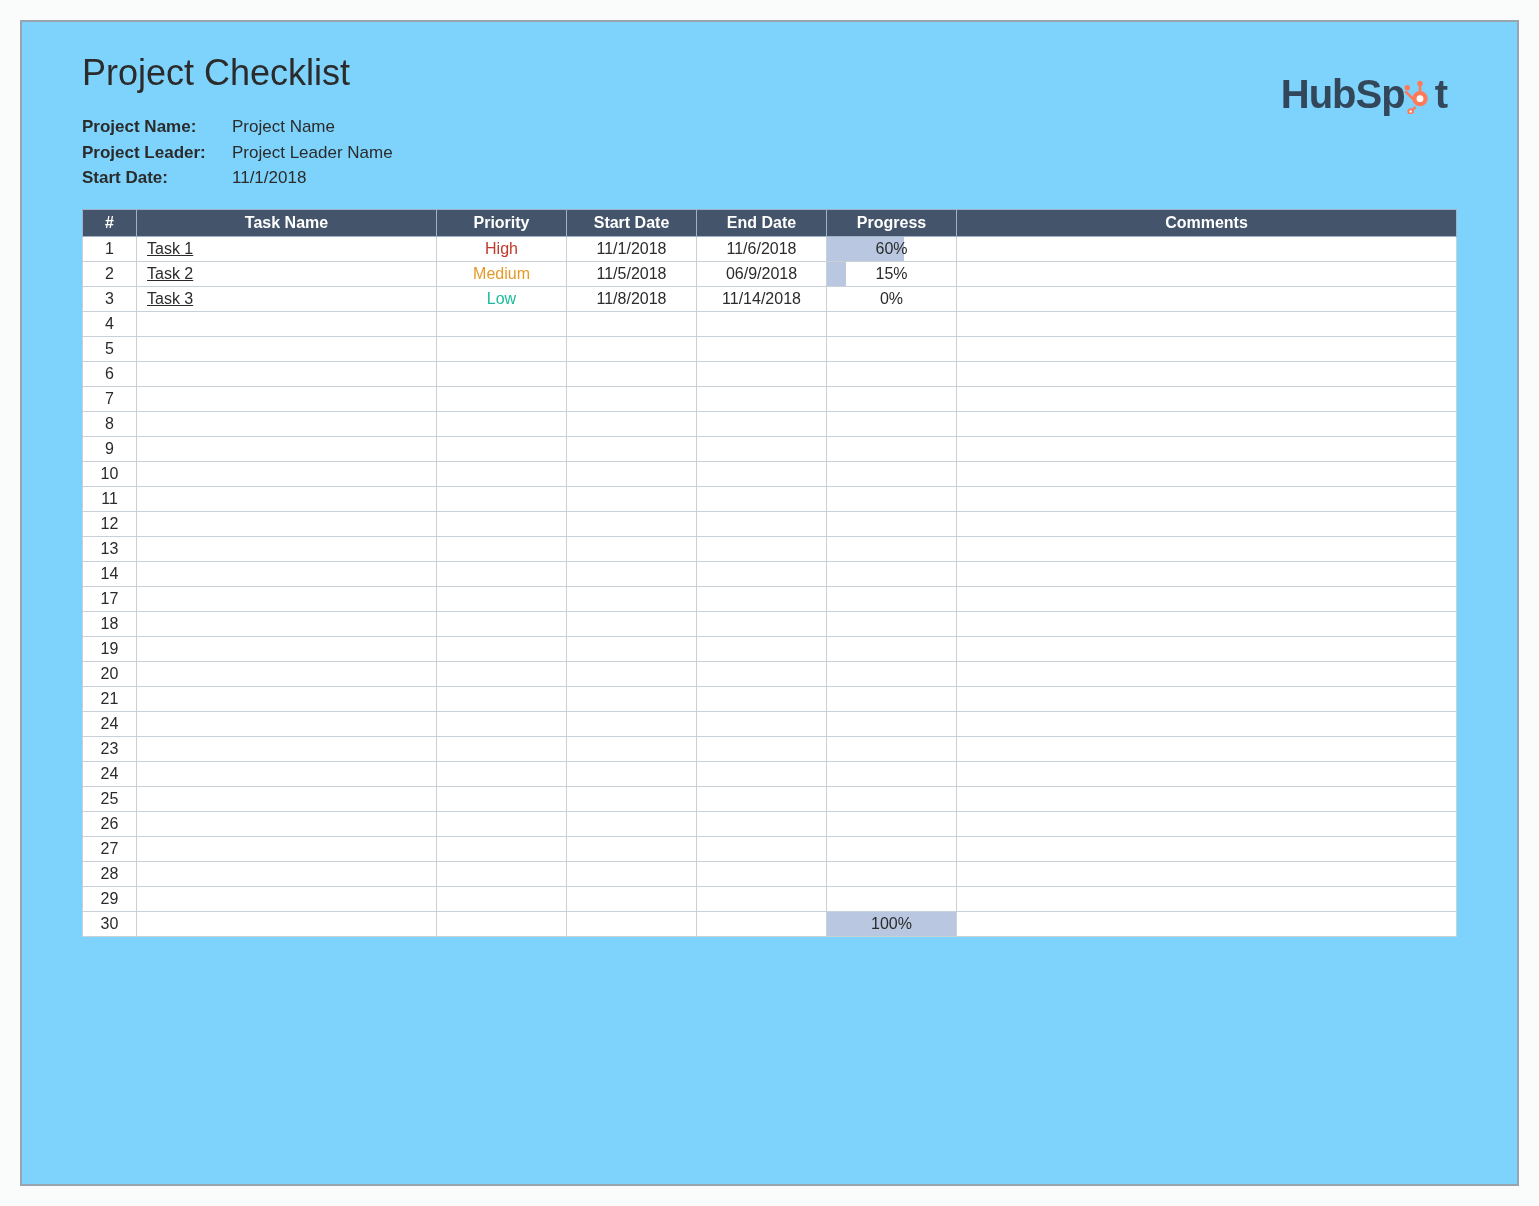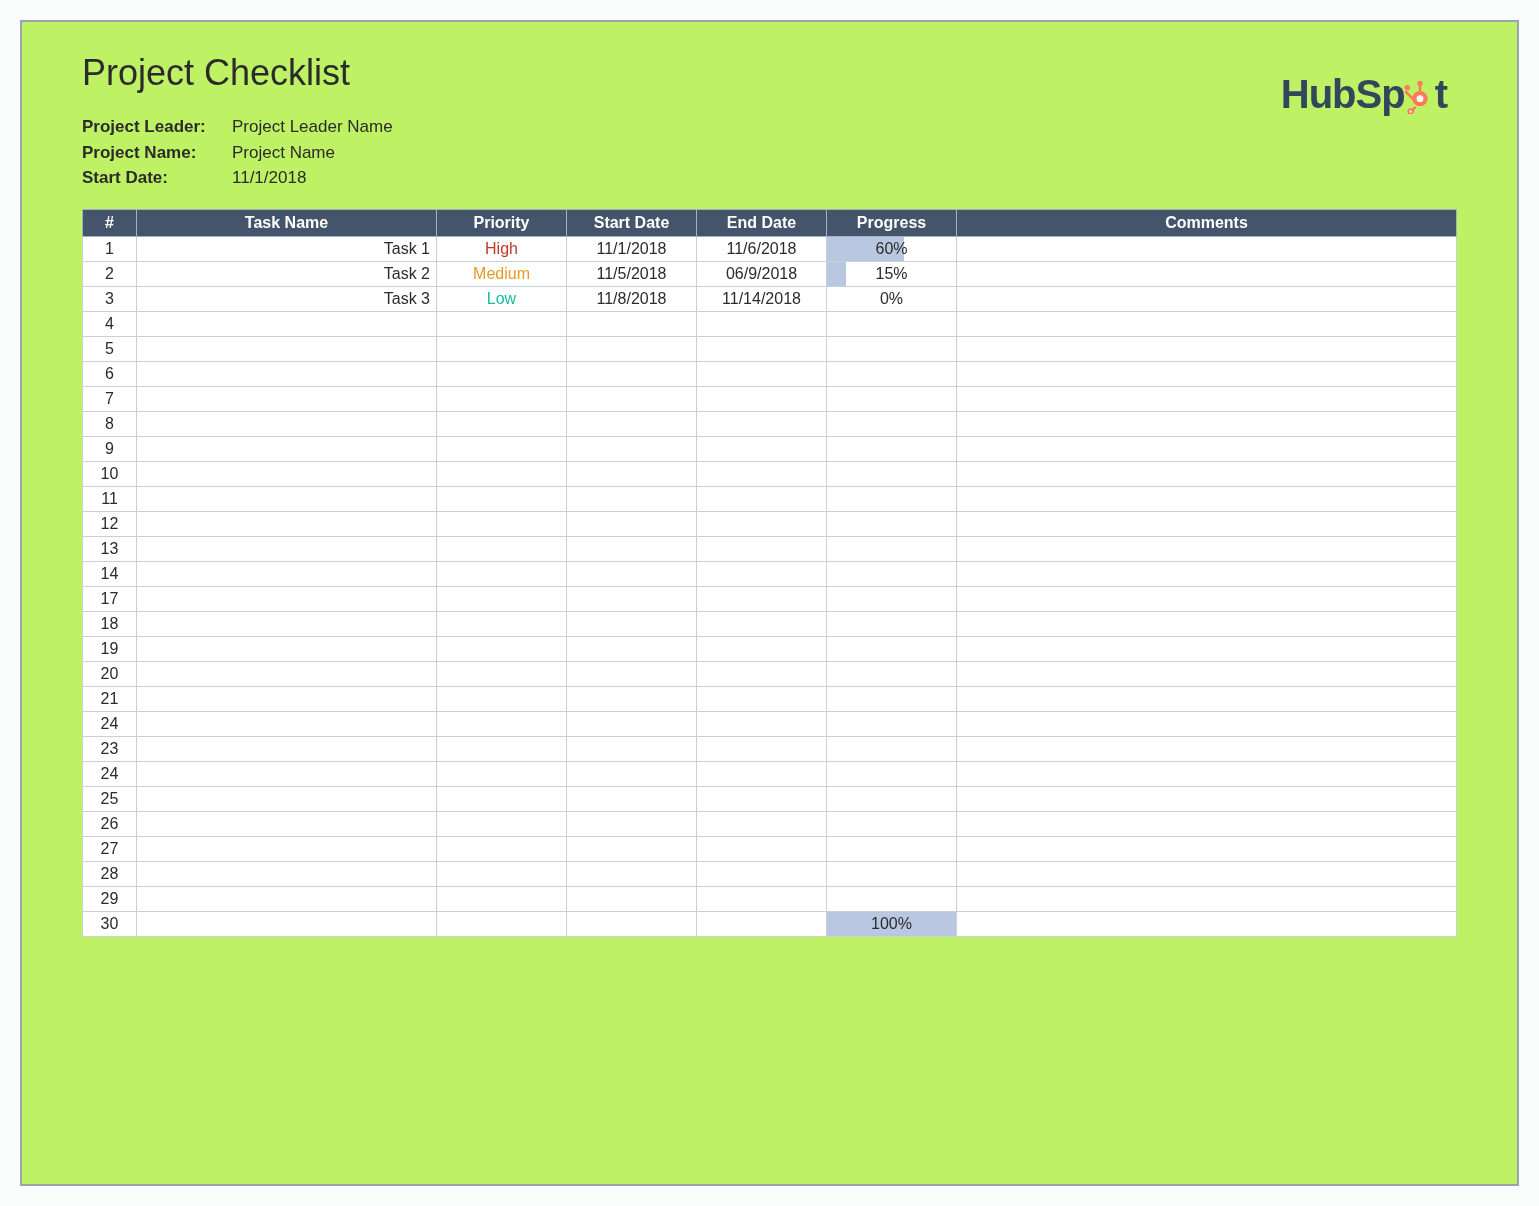--- a/index.html
+++ b/index.html
@@ -7,21 +7,21 @@
     margin: 0;
     padding: 20px;
     font-family: Arial, Helvetica, sans-serif;
     background: #fafcfc;
     color: #2b2b2b;
   }
   .page {
     width: 1499px;
     height: 1166px;
     border: 2px solid #9aa4ae;
-    background: #bef264;
+    background: #7dd3fc;
     padding: 30px 60px 30px 60px;
     display: flex;
     flex-direction: column;
   }
   .header-row {
     display: flex;
     justify-content: space-between;
     align-items: flex-start;
   }
   .title {
@@ -70,21 +70,21 @@
   }
   table.checklist td {
     border: 1px solid #c8d0d8;
     padding: 3px 6px;
     height: 24px;
     background: #fff;
     text-align:center;
     vertical-align: middle;
   }
   table.checklist td.col-num { width:50px; text-align:center; }
-  table.checklist td.col-task { text-align:right; padding-left:10px; }
+  table.checklist td.col-task { text-align:left; padding-left:10px;text-decoration:underline; }
   table.checklist td.col-priority { }
   table.checklist td.col-progress { position:relative; text-align:center; }
   table.checklist td.col-comments { text-align:left; }
   .priority-high   { color:#c0392b; }
   .priority-medium { color:#e59a28; }
   .priority-low    { color:#1abc9c; }
   .progress-fill {
     position:absolute;
     left:0; top:0; bottom:0;
     background:#b9c8e0;
@@ -103,26 +103,26 @@
 </head>
 <body>
 
 <div class="page">
 
   <div class="header-row">
     <div>
       <h1 class="title">Project Checklist</h1>
       <div class="meta">
         <div class="meta-row">
+          <span class="meta-label">Project Name:</span>
+          <span class="meta-value">Project Name</span>
+        </div>
+        <div class="meta-row">
           <span class="meta-label">Project Leader:</span>
           <span class="meta-value">Project Leader Name</span>
-        </div>
-        <div class="meta-row">
-          <span class="meta-label">Project Name:</span>
-          <span class="meta-value">Project Name</span>
         </div>
         <div class="meta-row">
           <span class="meta-label">Start Date:</span>
           <span class="meta-value">11/1/2018</span>
         </div>
       </div>
     </div>
     <div class="logo">
       <span class="logo-text">
         <span>HubSp</span>

